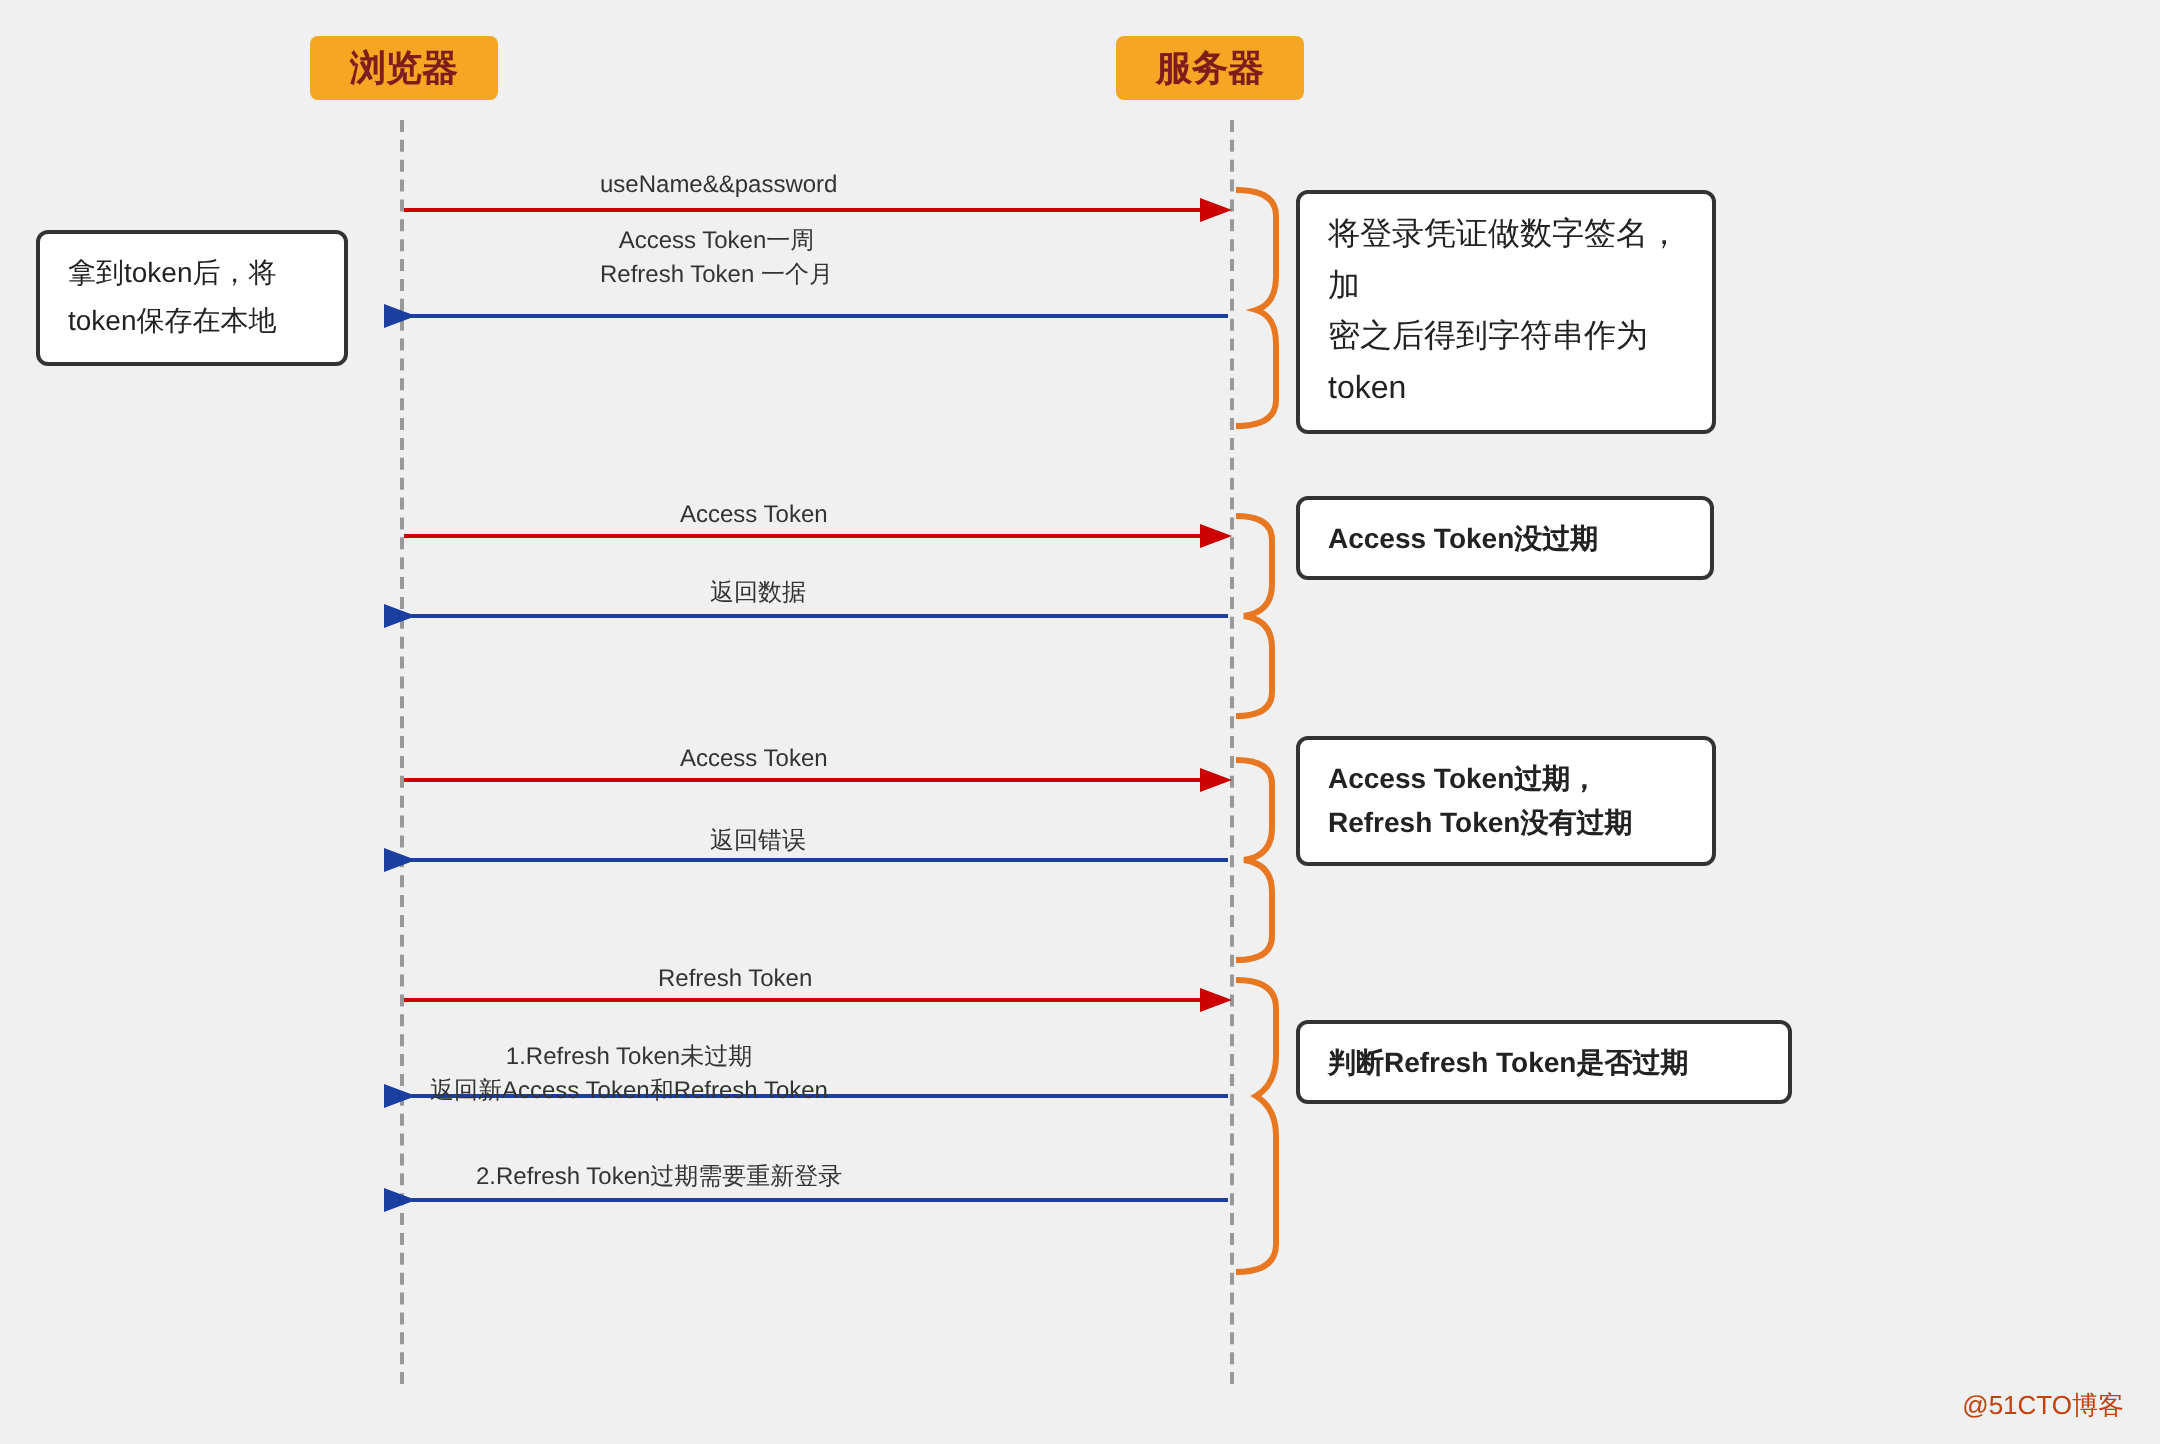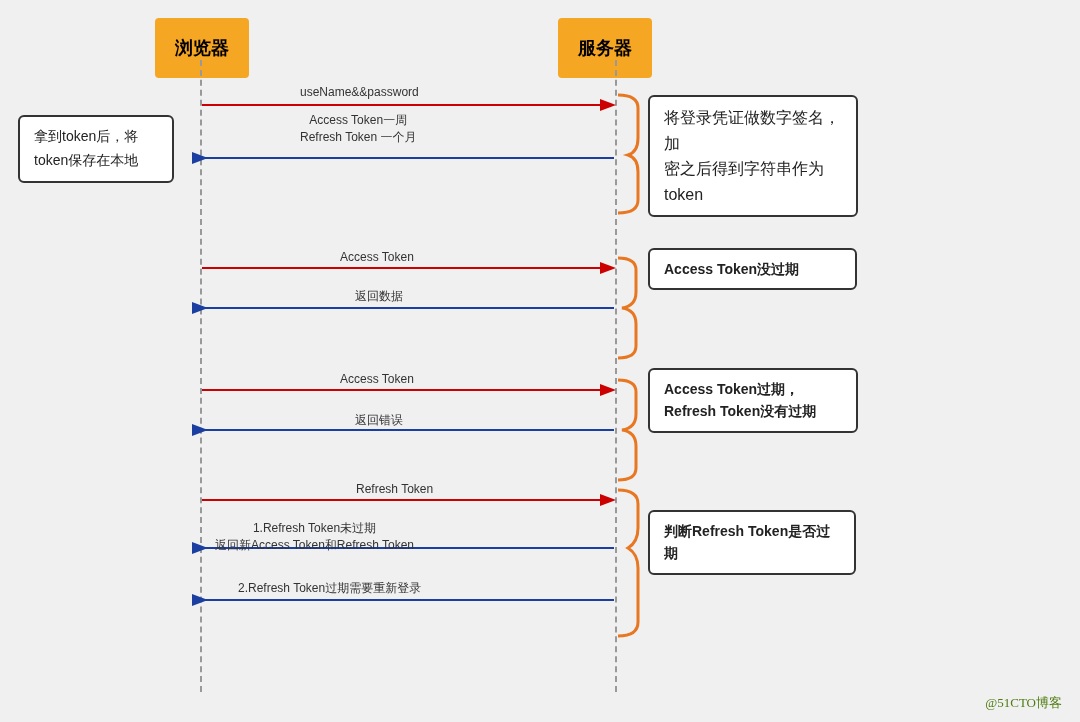--- a/index.html
+++ b/index.html
@@ -14,24 +14,24 @@
     .diagram-container {
       width: 1080px;
       height: 722px;
       background: #f0f0f0;
       position: relative;
     }
     .header-box {
       position: absolute;
       background: #F5A623;
       border-radius: 4px;
-      padding: 18px 20px;
+      padding: 4px 20px;
       font-size: 18px;
       font-weight: bold;
-      color: #000000;
+      color: #7f1d1d;
       text-align: right;
     }
     .dotted-line {
       position: absolute;
       border-left: 2px dashed #999;
       top: 60px;
       bottom: 30px;
     }
     .info-box {
       position: absolute;
@@ -57,22 +57,21 @@
       top: 0; left: 0;
       width: 1080px;
       height: 722px;
       pointer-events: none;
     }
     .watermark {
       position: absolute;
       bottom: 10px;
       right: 18px;
       font-size: 13px;
-      color: #4d7c0f;
-      font-family: Liberation Serif, serif;
+      color: #c2410c;
     }
   </style>
 </head>
 <body>
 
 <div class="diagram-container">
 
   <div class="header-box" style="left:155px; top:18px; min-width:90px;">
     <span>浏览器</span>
   </div>
@@ -89,21 +88,21 @@
 
   <div class="info-box" style="left:648px; top:95px; width:210px; font-size:16px;">
     <span>将登录凭证做数字签名，加<br>密之后得到字符串作为token</span>
   </div>
   <div class="info-box" style="left:648px; top:248px; width:209px; font-size:14px;">
     <span><b>Access Token没过期</b></span>
   </div>
   <div class="info-box" style="left:648px; top:368px; width:210px; font-size:14px;">
     <span><b>Access Token过期，<br>Refresh Token没有过期</b></span>
   </div>
-  <div class="info-box" style="left:648px; top:510px; width:208px; font-size:14px;">
+  <div class="info-box" style="left:648px; top:510px; width:248px; font-size:14px;">
     <span><b>判断Refresh Token是否过期</b></span>
   </div>
 
   <svg class="arrows">
     <defs>
       <marker id="arrow-red" markerWidth="8" markerHeight="8" refX="6" refY="3" orient="auto">
         <path d="M0,0 L0,6 L8,3 z" fill="#cc0000"></path>
       </marker>
       <marker id="arrow-blue" markerWidth="8" markerHeight="8" refX="2" refY="3" orient="auto">
         <path d="M8,0 L8,6 L0,3 z" fill="#1a3fa0"></path>
@@ -154,21 +153,21 @@
   </div>
 
   <div class="arrow-label" style="left:340px; top:372px;">
     <span>Access Token</span>
   </div>
 
   <div class="arrow-label" style="left:355px; top:412px;">
     <span>返回错误</span>
   </div>
 
-  <div class="arrow-label" style="left:356px; top:482px;text-align:right;">
+  <div class="arrow-label" style="left:329px; top:482px;text-align:right;">
     <span>Refresh Token</span>
   </div>
 
   <div class="arrow-label" style="left:215px; top:520px; text-align:center;">
     1.Refresh Token未过期<br>返回新Access Token和Refresh Token
   </div>
 
   <div class="arrow-label" style="left:238px; top:580px;">
     <span>2.Refresh Token过期需要重新登录</span>
   </div>

